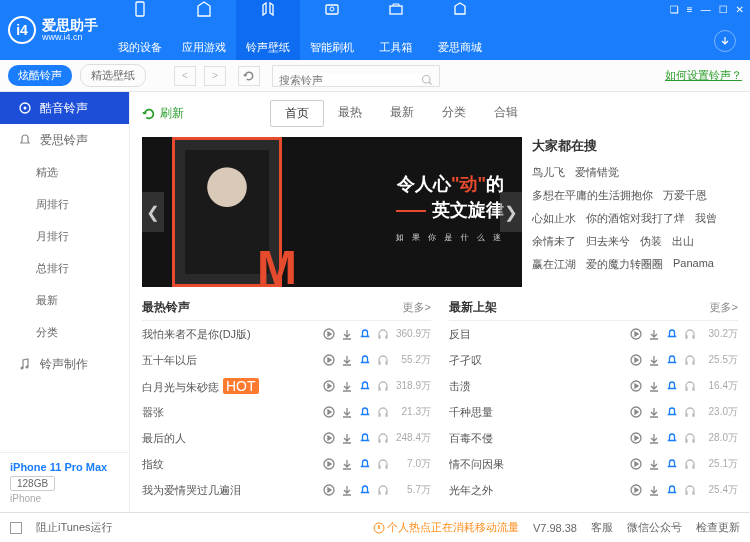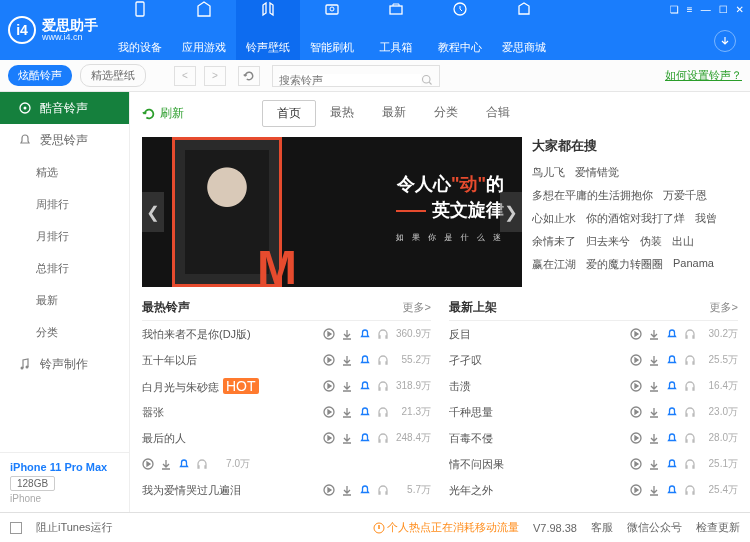--- a/index.html
+++ b/index.html
@@ -24,29 +24,29 @@
 .navarrow{width:22px;height:20px;border:1px solid #e0e0e0;display:flex;align-items:center;justify-content:center;color:#bbb;cursor:pointer;font-size:10px}
 .refbtn{width:22px;height:20px;border:1px solid #e0e0e0;display:flex;align-items:center;justify-content:center;cursor:pointer;margin-left:4px}
 .refbtn svg{width:12px;height:12px;stroke:#888;fill:none;stroke-width:2}
 .search{flex:0 0 130px;height:22px;border:1px solid #e0e0e0;display:flex;align-items:flex-end;padding:0 6px;color:#bbb;margin-left:4px}
 .search input{border:none;outline:none;flex:1;font-size:11px;color:#333}
 .search svg{width:12px;height:12px;fill:#bbb}
 .helplink{margin-left:auto;color:#2a9d2a;text-decoration:underline;font-size:11px;cursor:pointer}
 .body{display:flex;height:420px}
 .sidebar{width:130px;border-right:1px solid #eee;display:flex;flex-direction:column}
 .sideitem{height:32px;display:flex;align-items:center;padding-left:18px;gap:8px;cursor:pointer;color:#666;font-size:12px}
-.sideitem.active{background:#15803d;color:#fff}
+.sideitem.active{background:#1d4ed8;color:#fff}
 .sideitem.sub{padding-left:36px;font-size:11px}
 .sideitem svg{width:14px;height:14px}
 .device{margin-top:auto;padding:8px 10px;border-top:1px solid #eee}
 .device-name{color:#1a7dfc;font-weight:bold;font-size:11px}
 .device-cap{display:inline-block;border:1px solid #ccc;border-radius:2px;padding:1px 6px;font-size:10px;color:#666;margin-top:3px}
 .device-type{color:#aaa;font-size:10px;margin-top:2px}
 .main{flex:1;padding:8px 12px;overflow:hidden}
-.mainhead{display:flex;align-items:center;gap:2px}
+.mainhead{display:flex;align-items:center;gap:10px}
 .refreshlink{color:#2a9d2a;display:flex;align-items:center;gap:4px;cursor:pointer;font-size:12px}
 .refreshlink svg{width:14px;height:14px;stroke:#2a9d2a;fill:none;stroke-width:2}
 .tabs{display:flex;margin-left:76px}
 .tab{padding:4px 14px;font-size:12px;color:#666;cursor:pointer}
 .tab.active{border:1px solid #ccc;border-radius:2px;color:#333}
 .hero{margin-top:10px;display:flex;gap:10px}
 .banner{width:380px;height:150px;background:#131313;position:relative;display:flex;align-items:center;overflow:hidden}
 .bnav{position:absolute;top:50%;transform:translateY(-50%);width:22px;height:40px;background:rgba(80,80,80,.5);color:#ccc;display:flex;align-items:center;justify-content:center;font-size:16px;cursor:pointer;z-index:2}
 .bnav.left{left:0}.bnav.right{right:0}
 .bportrait{width:110px;height:150px;margin-left:30px;background:#2a2a2a;border:3px solid #e64b2e;position:relative}
@@ -122,27 +122,20 @@
       </div>
       <div class="navtab">
         <svg viewBox="0 0 18 18">
           <rect x="3" y="6" width="12" height="8" fill="none" stroke="#fff" stroke-width="1.3"></rect>
           <path d="M6 6V4h6v2" fill="none" stroke="#fff"></path>
         </svg>
         <span>工具箱</span>
       </div>
       <div class="navtab">
         <svg viewBox="0 0 18 18">
-          <circle cx="9" cy="9" r="6" fill="none" stroke="#fff" stroke-width="1.3"></circle>
-          <path d="M9 6v3l2 2" stroke="#fff" fill="none"></path>
-        </svg>
-        <span>教程中心</span>
-      </div>
-      <div class="navtab">
-        <svg viewBox="0 0 18 18">
           <path d="M4 14V6l5-3 5 3v8z" fill="none" stroke="#fff" stroke-width="1.3"></path>
         </svg>
         <span>爱思商城</span>
       </div>
     </div>
   <div class="wincontrols">
     <span>❏</span>
     <span>≡</span>
     <span>—</span>
     <span>☐</span>
@@ -382,20 +375,21 @@
                 <svg class="bell" viewBox="0 0 12 12">
                   <path d="M6 2a2.5 2.5 0 0 1 2.5 2.5V7l1 1.5H2.5L3.5 7V4.5A2.5 2.5 0 0 1 6 2z"></path>
                 </svg>
                 <svg class="hp" viewBox="0 0 12 12">
                   <path d="M2 8V6a4 4 0 0 1 8 0v2M2 8v2h1V8zM10 8v2H9V8z"></path>
                 </svg>
               </div>
               <span class="count">248.4万</span>
             </div>
             <div class="row">
+              <span class="title">指纹</span>
               <div class="acts">
                 <svg class="play" viewBox="0 0 12 12">
                   <circle cx="6" cy="6" r="5"></circle>
                   <path d="M5 4l3 2-3 2z" fill="#888"></path>
                 </svg>
                 <svg class="dl" viewBox="0 0 12 12">
                   <path d="M6 2v6M3 6l3 3 3-3M2 11h8"></path>
                 </svg>
                 <svg class="bell" viewBox="0 0 12 12">
                   <path d="M6 2a2.5 2.5 0 0 1 2.5 2.5V7l1 1.5H2.5L3.5 7V4.5A2.5 2.5 0 0 1 6 2z"></path>

